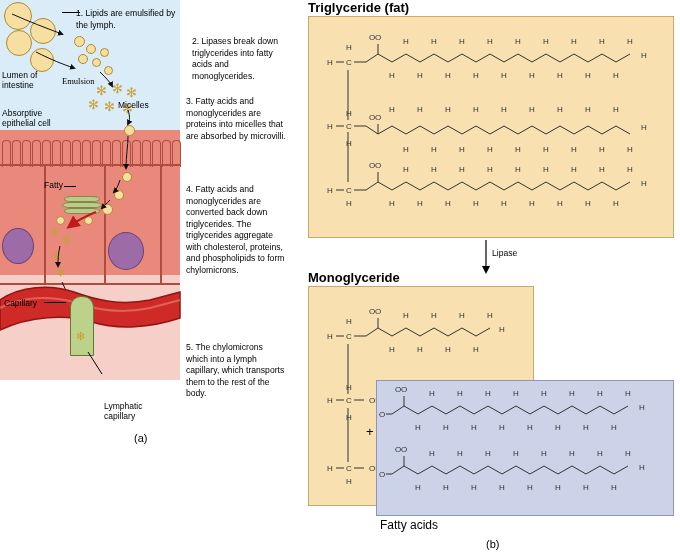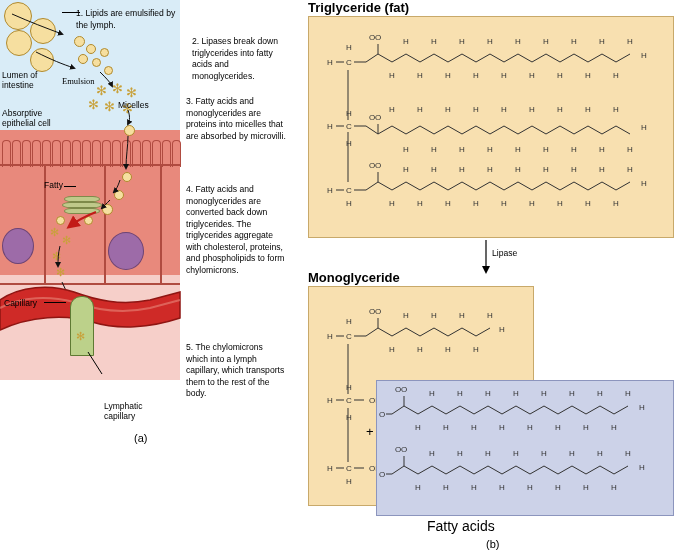--- a/index.html
+++ b/index.html
@@ -100,21 +100,21 @@
     border: 1px solid #c8a96a;
   }
   .chem-box.blue {
     background: #ccd2e8;
     border: 1px solid #8c95bd;
   }
   .chem-title {
     position: absolute; font-size: 13px; font-weight: bold;
   }
   .chem-label {
-    position: absolute; font-size: 14px; margin-left: 47px;
+    position: absolute; font-size: 12px;
   }
   svg.chem {
     position: absolute; left: 0; top: 0;
     overflow: visible;
   }
   .arrow-label {
     position: absolute; font-size: 8.6px;
   }
   .plus-sign {
     position: absolute; font-size: 13px;

